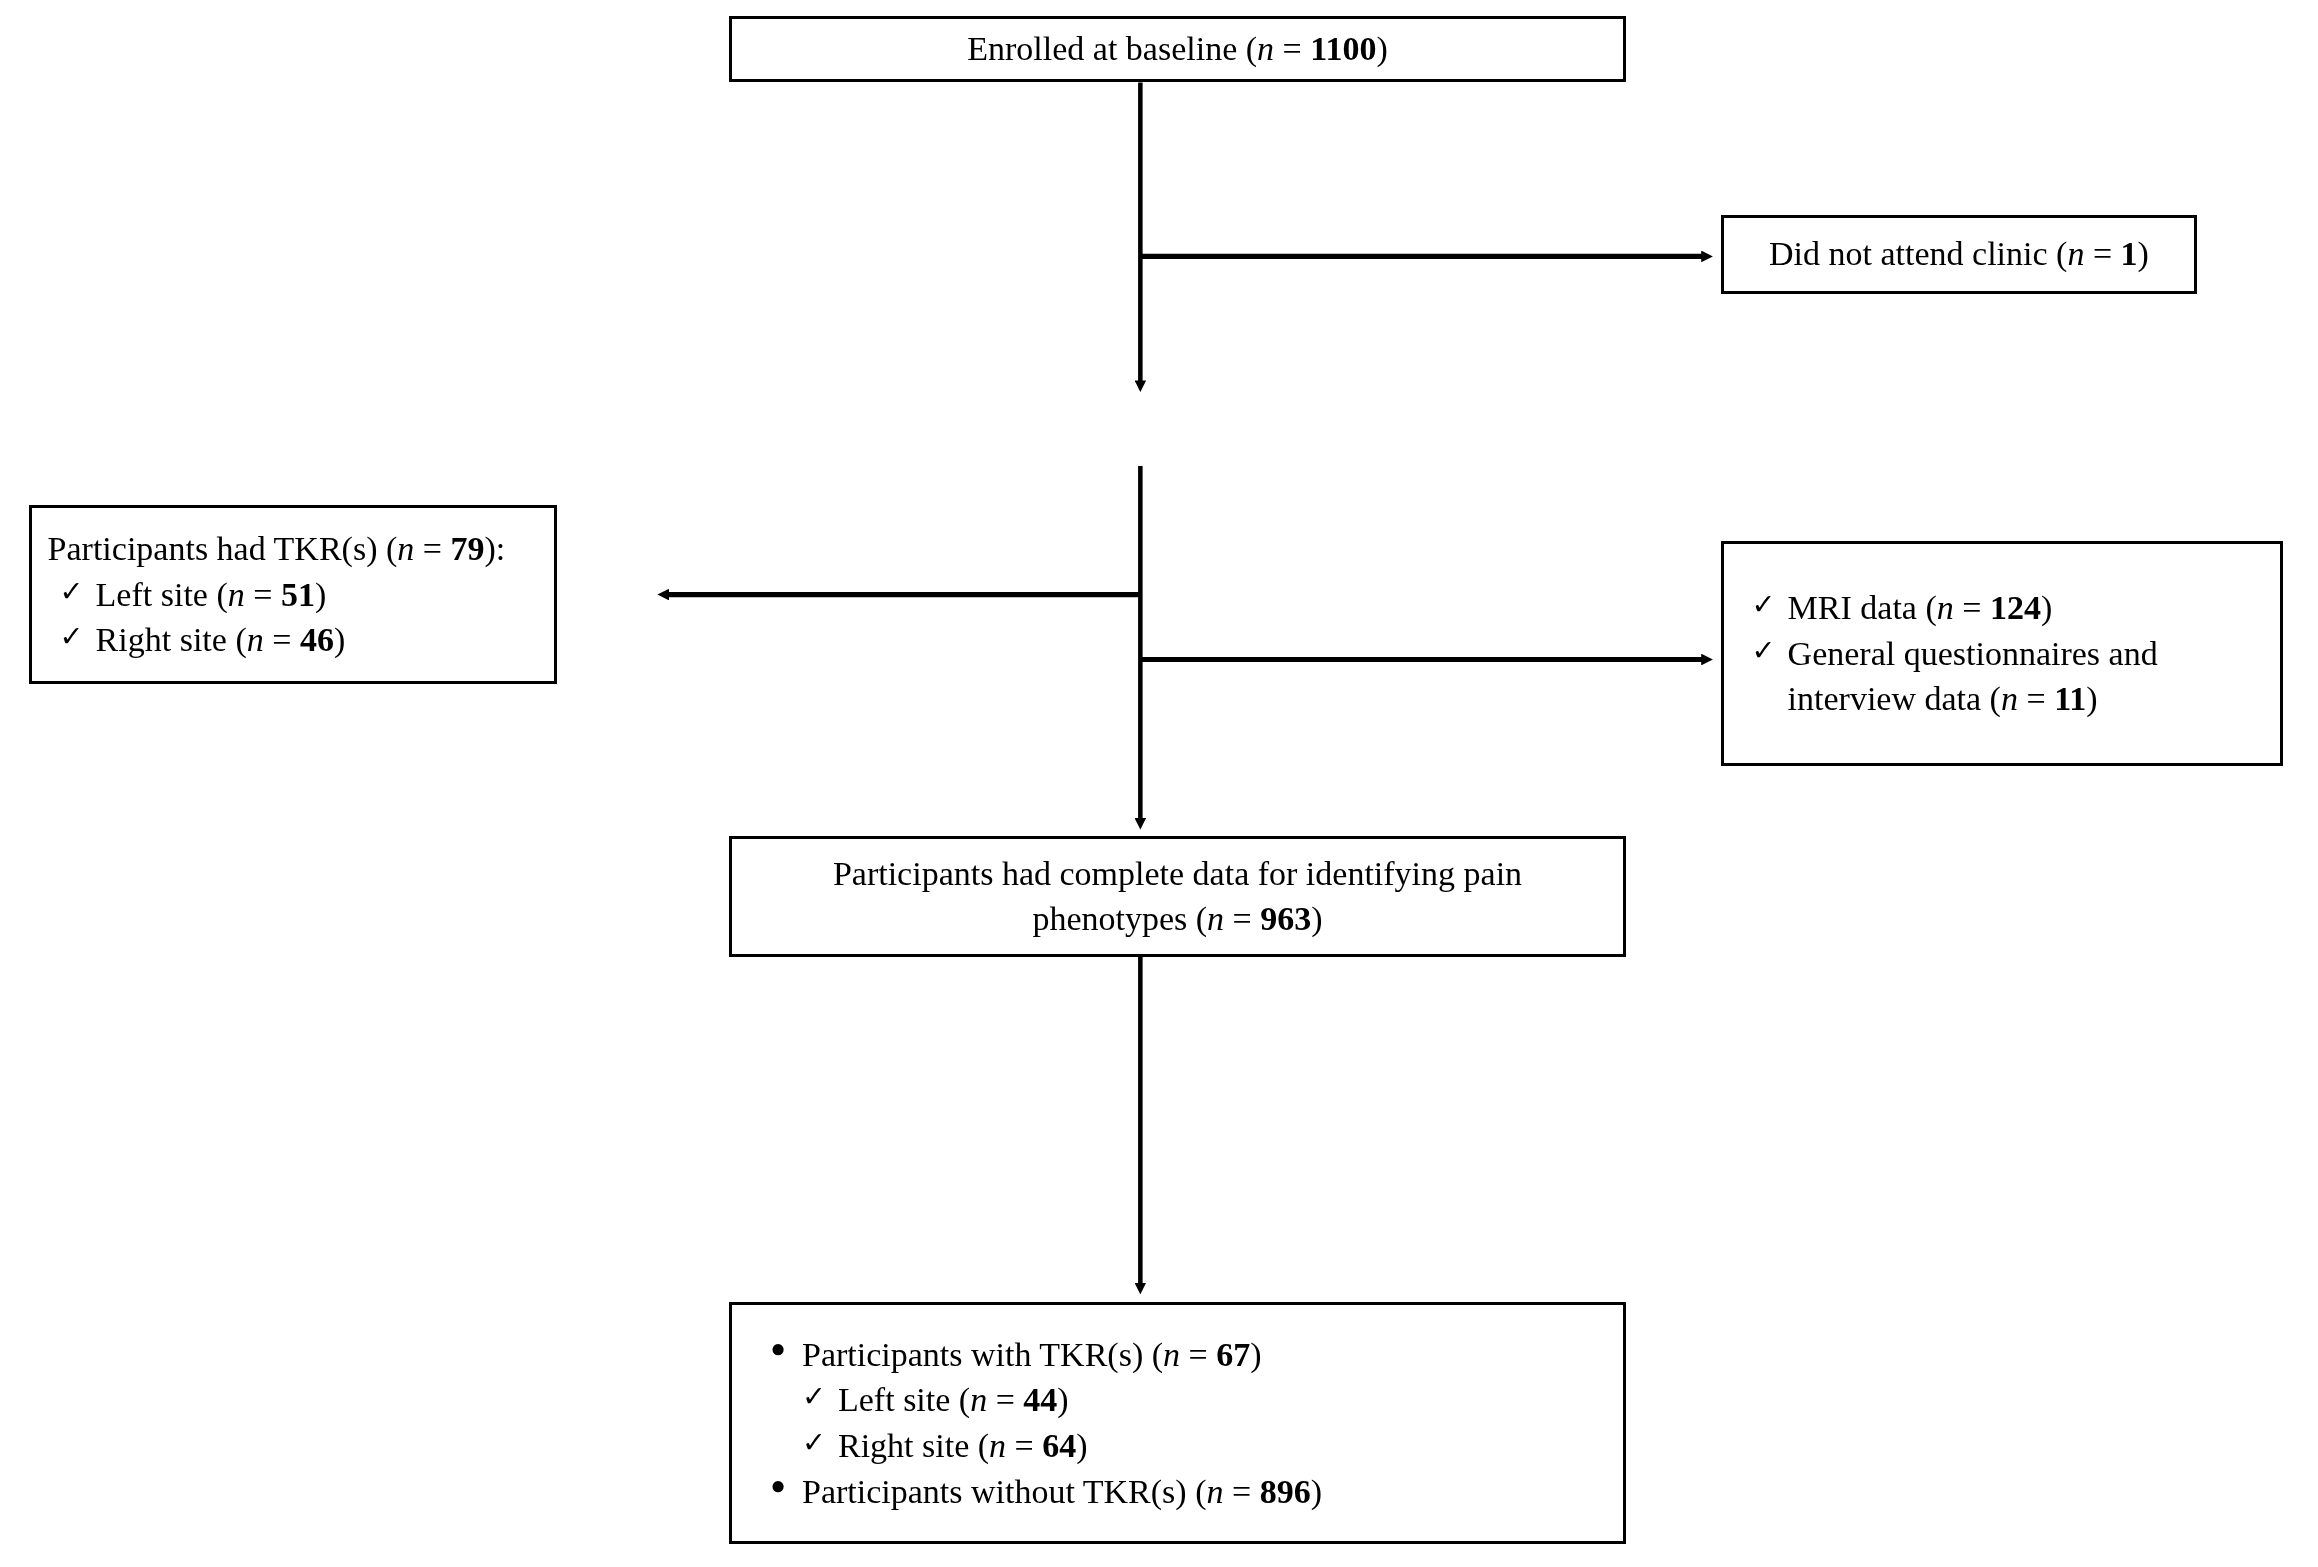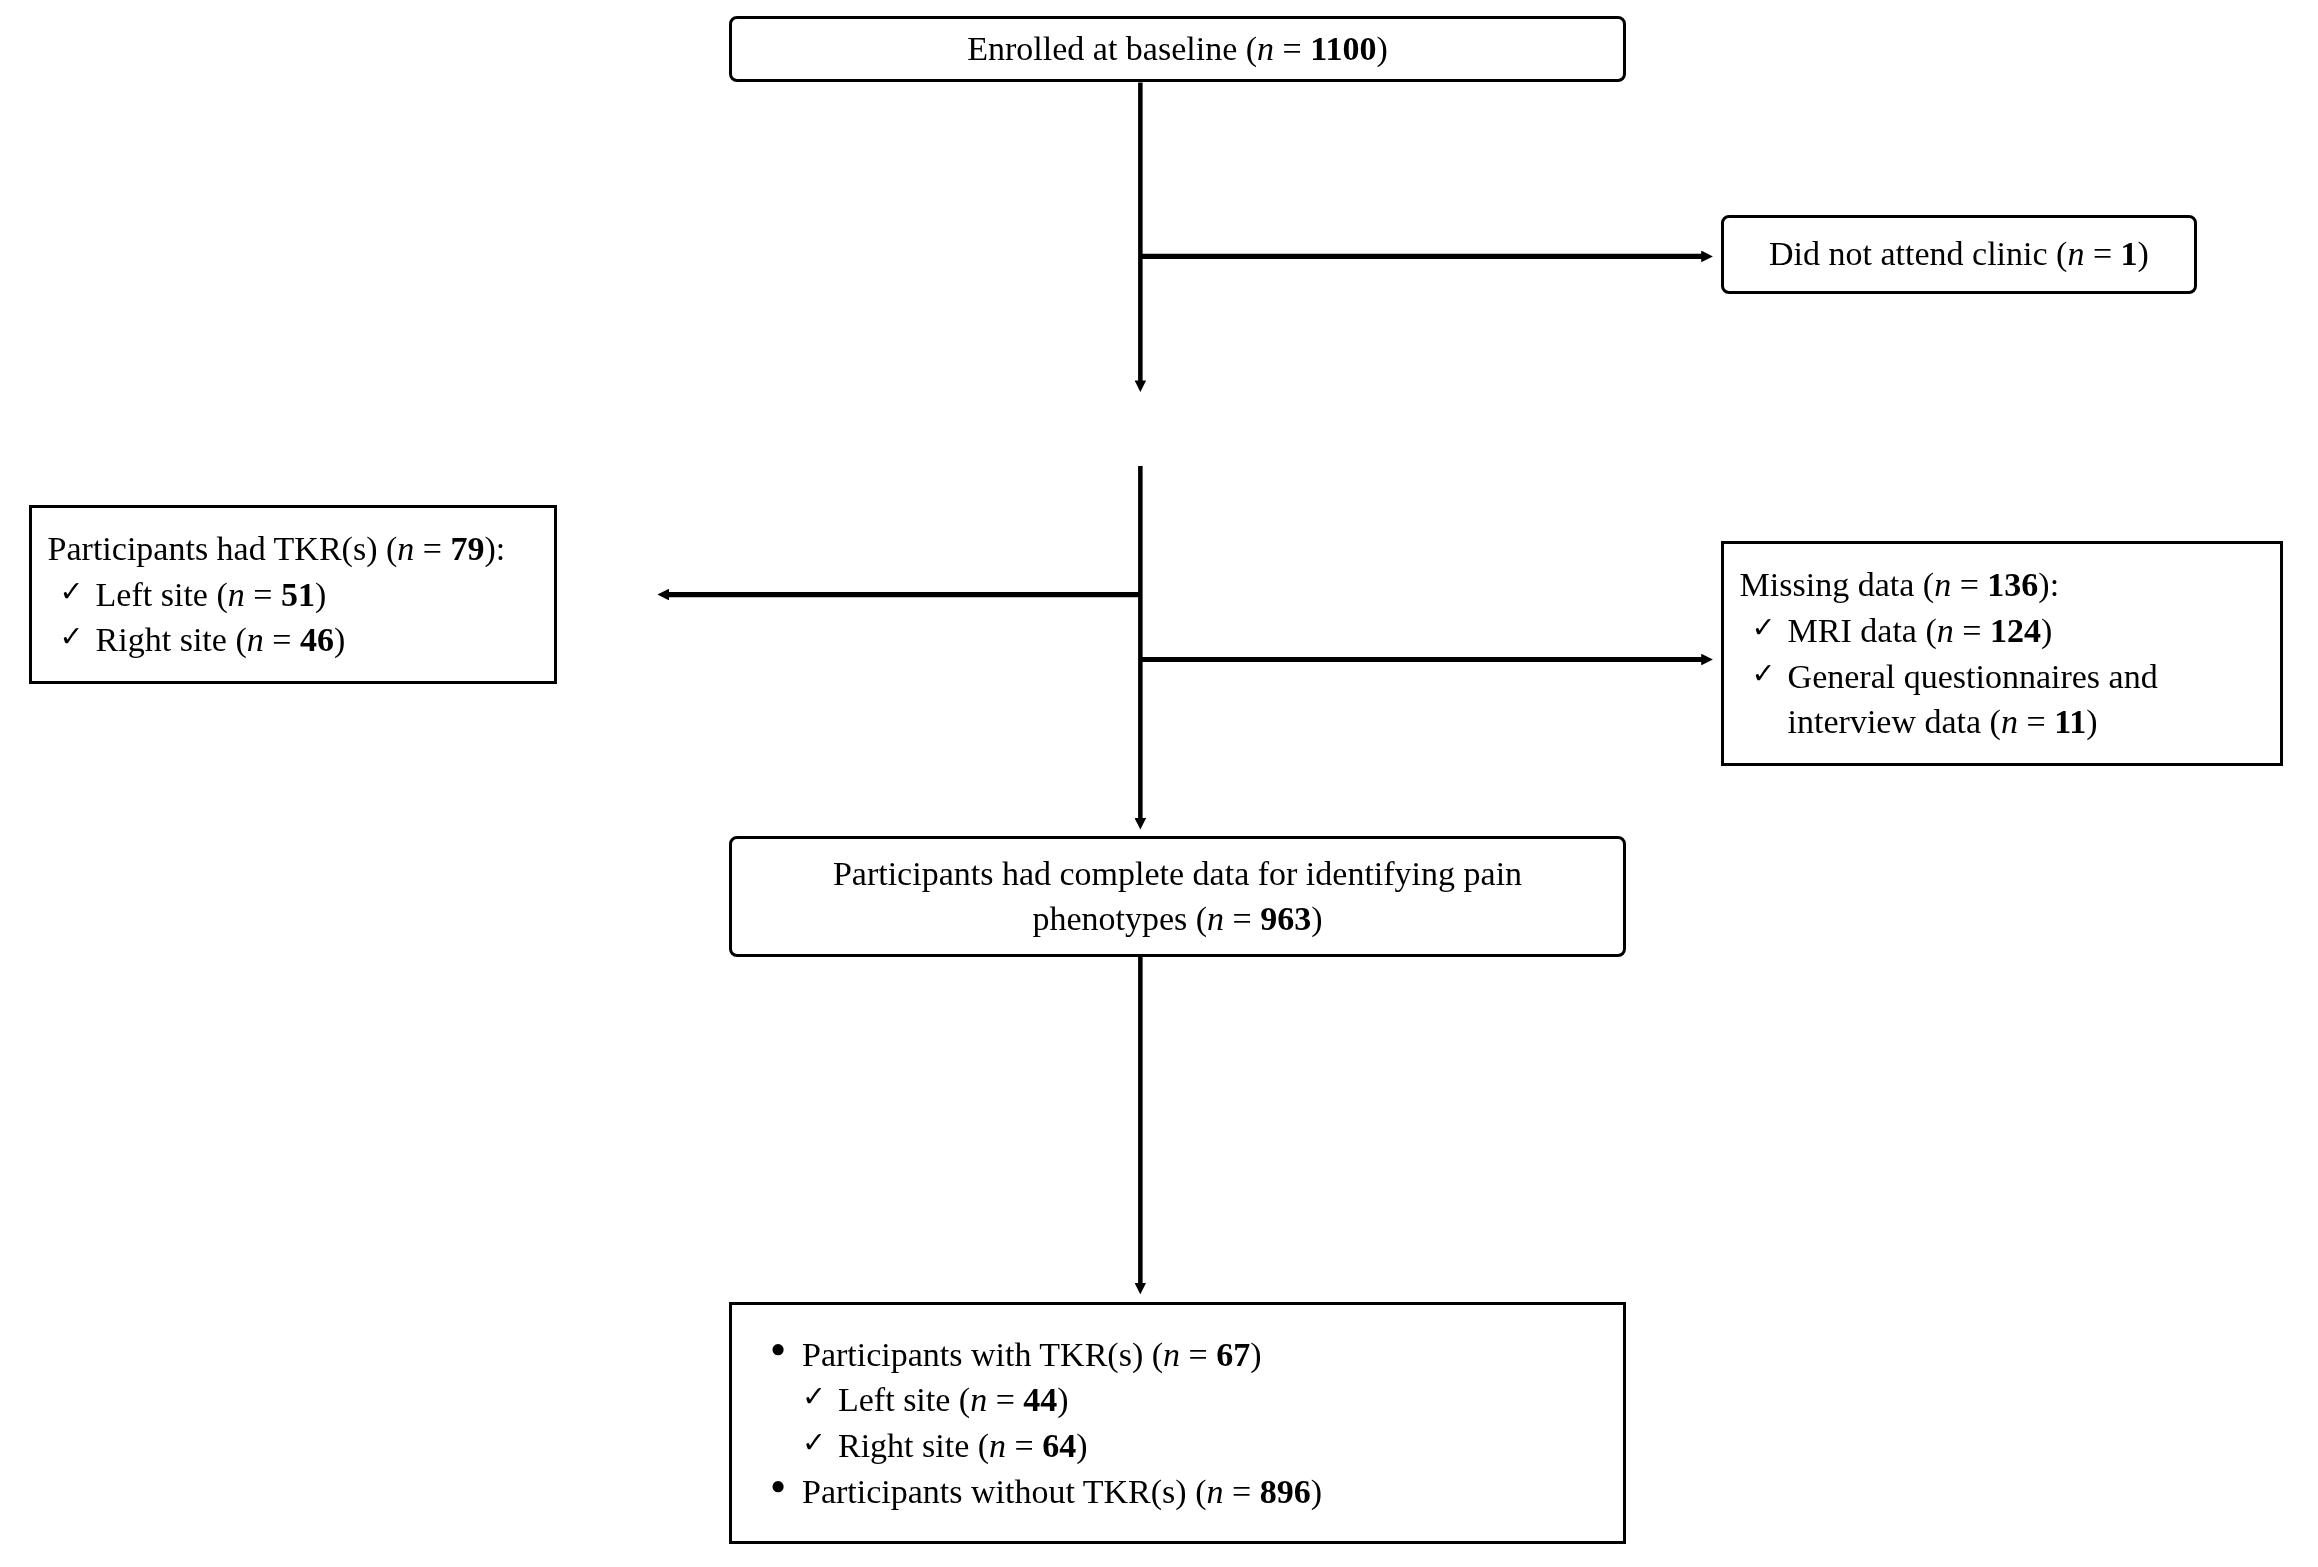--- a/index.html
+++ b/index.html
@@ -33,21 +33,20 @@
     box-sizing: border-box;
     border: 3.2px solid #000000;
     background: #ffffff;
     display: flex;
     flex-direction: column;
     justify-content: center;
   }
   .node-box.center-text {
     align-items: center;
     text-align: right;
-    border-radius: 8px;
   }
   .node-line {
     font-size: 34px;
     line-height: 1.30;
     color: #000000;
     white-space: nowrap;
   }
   .node-box.center-text .node-line {
     padding: 0 11.7px;
   }
@@ -157,21 +156,20 @@
         <span class="bullet-text"><span>Left  site (</span><span class="n-italic">n</span><span> = </span><span class="n-bold">51</span><span>)</span></span>
       </li>
       <li class="bullet-row">
         <span class="bullet-mark check">✓</span>
         <span class="bullet-text"><span>Right site (</span><span class="n-italic">n</span><span> = </span><span class="n-bold">46</span><span>)</span></span>
       </li>
     </ul>
   </div>
 
   <div class="node-box" id="box-missing">
-    <div class="plain-head"><span>Missing data (</span><span class="n-italic">n</span><span> = </span><span class="n-bold">136</span><span>):</span></div>
 
     <ul class="bullet-list">
       <li class="bullet-row">
         <span class="bullet-mark check">✓</span>
         <span class="bullet-text"><span>MRI data (</span><span class="n-italic">n</span><span> = </span><span class="n-bold">124</span><span>)</span></span>
       </li>
       <li class="bullet-row">
         <span class="bullet-mark check">✓</span>
         <span class="bullet-text wrap"><span>General  questionnaires and interview  data (</span><span class="n-italic">n</span><span> = </span><span class="n-bold">11</span><span>)</span></span>
       </li>

